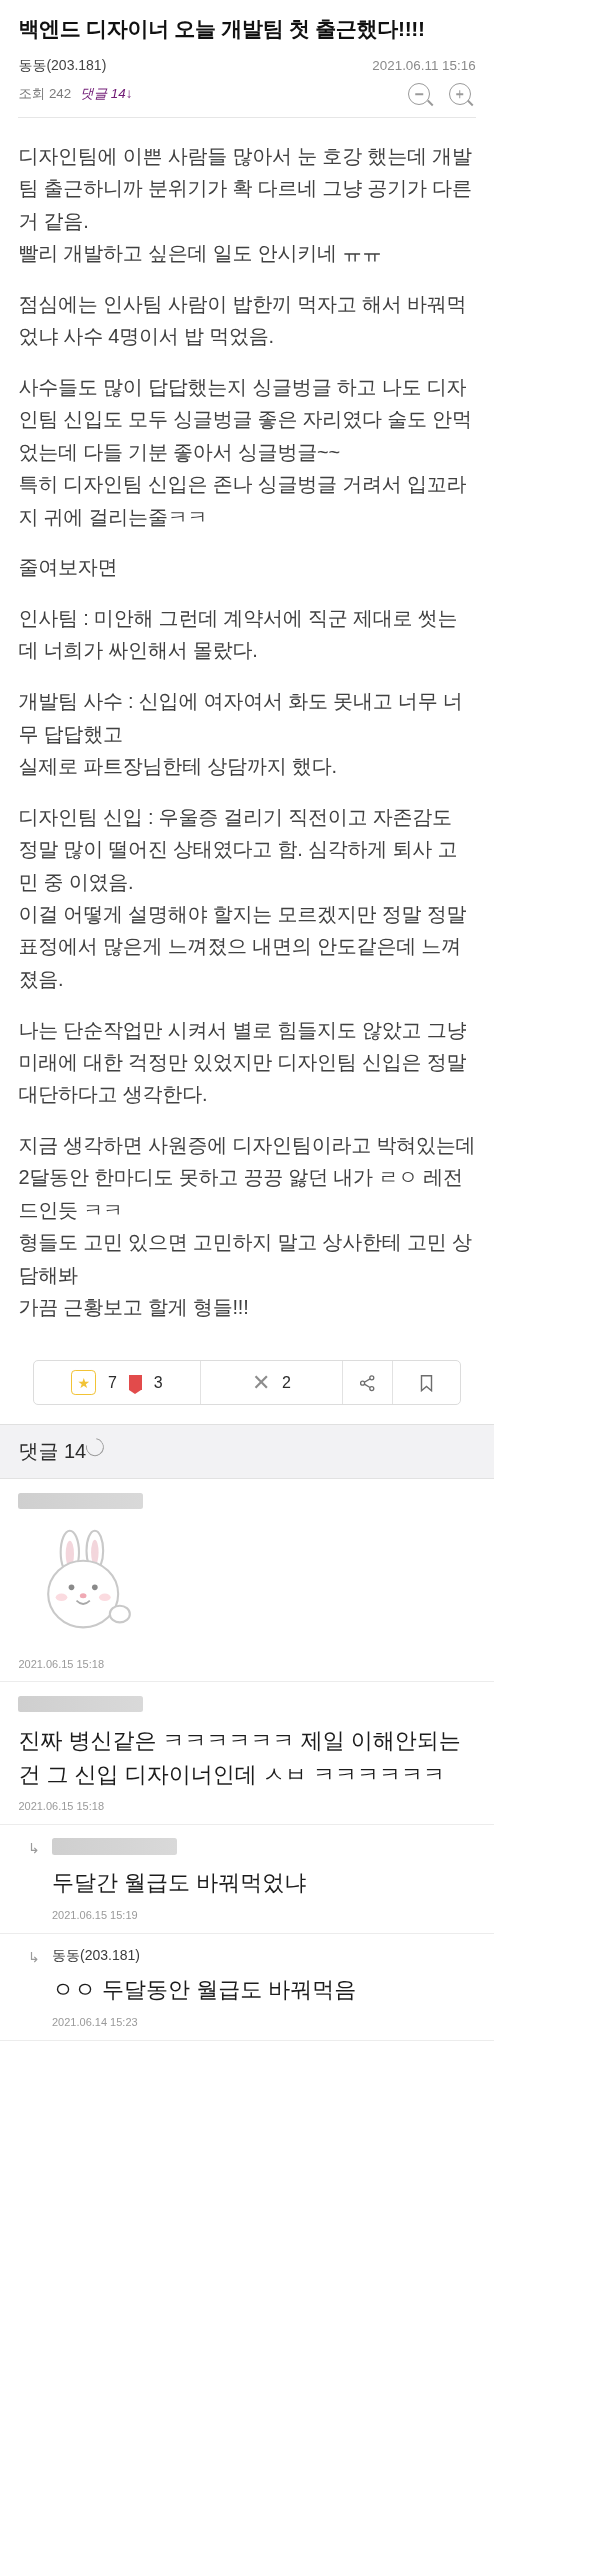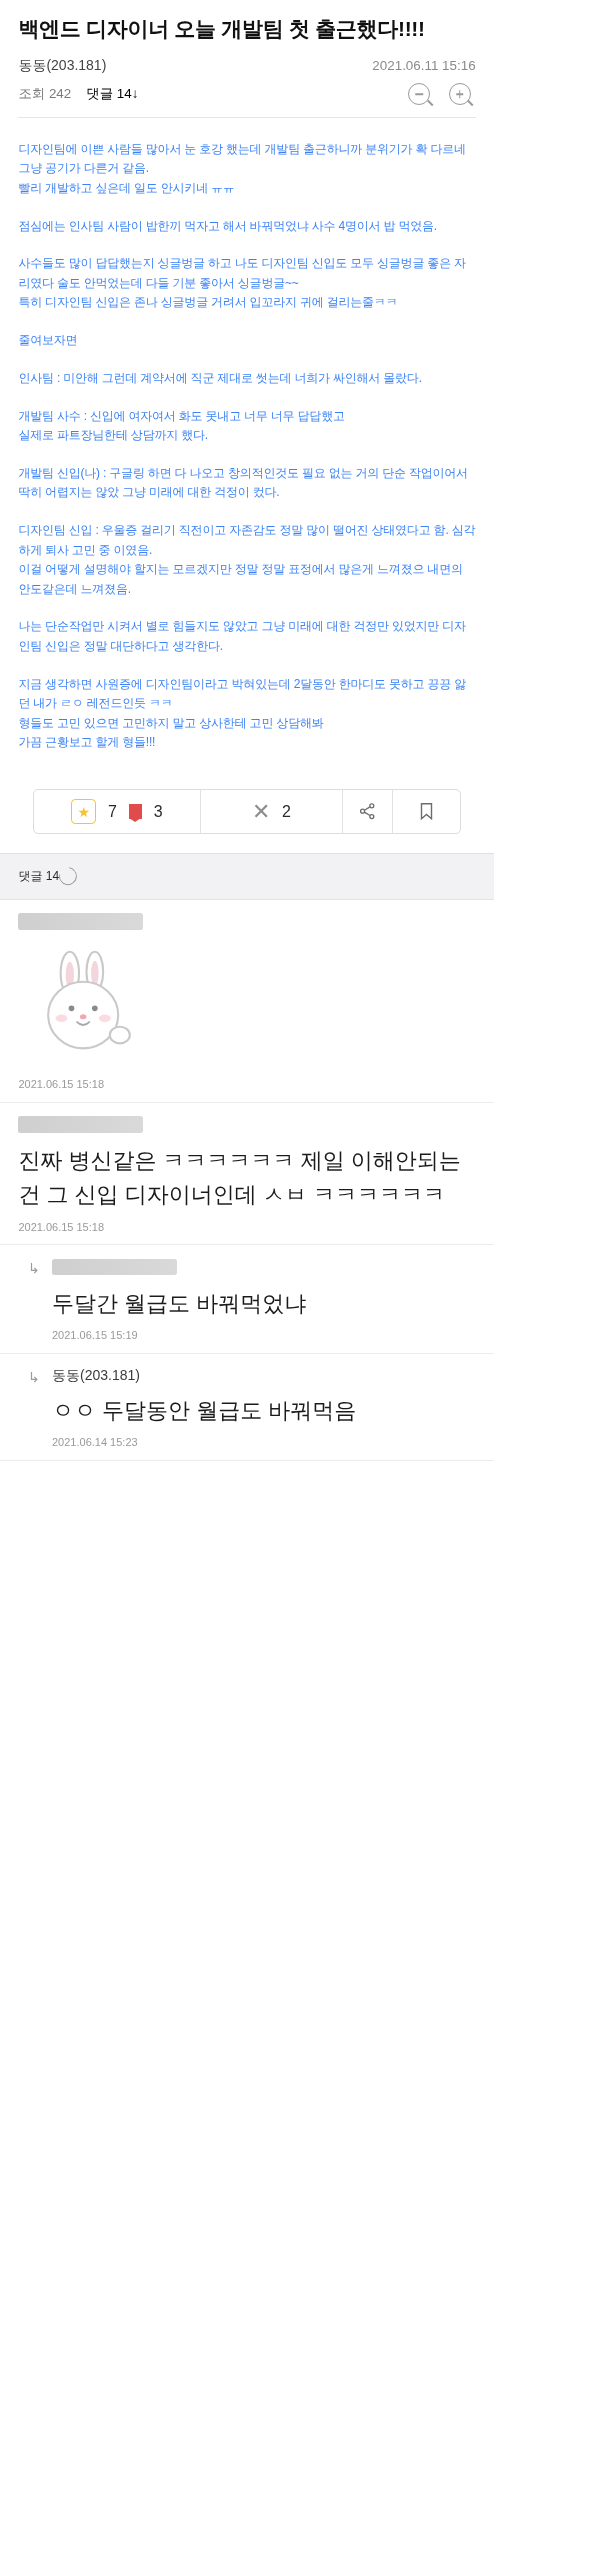--- a/index.html
+++ b/index.html
@@ -50,26 +50,27 @@
   .stat-row {
     display: flex;
     align-items: center;
     justify-content: space-between;
     padding-bottom: 11.7px;
     border-bottom: 0.8px solid #e6e6e6;
   }
   .stat-left {
     display: flex;
     align-items: center;
-    gap: 15px;
+    gap: 9px;
     font-size: 13.4px;
     color: #7b7b7b;
   }
   .stat-left .comment-link {
-    color: #000000;
+    color: #701a75;
+    font-style: italic;
   }
   .zoom-group {
     display: flex;
     align-items: center;
     gap: 18.4px;
     padding-right: 5px;
   }
   .zoom-btn {
     width: 22px;
     height: 22px;
@@ -104,23 +105,23 @@
     height: 1.5px;
     background: #9a9a9a;
     right: -4.2px;
     bottom: 0.8px;
     transform: rotate(45deg);
   }
 
   
   .post-body {
     padding: 22px 18.4px 8.4px 18.4px;
-    font-size: 12px;
+    font-size: 20px;
     line-height: 1.62;
-    color: #3b82f6;
+    color: #404040;
     letter-spacing: -0.2px;
   }
   .post-body p {
     margin: 0 0 18.4px 0;
     white-space: pre-wrap;
   }
 
   
   .action-bar {
     margin: 10px 33px 0 33px;
@@ -177,22 +178,22 @@
 
   
   .comments {
     margin-top: 18.4px;
     border-top: 0.8px solid #e0e0e0;
   }
   .comments-head {
     background: #f2f2f4;
     padding: 13.4px 18.4px;
     display: flex;
-    align-items: flex-end;
-    font-size: 12px;
+    align-items: flex-start;
+    font-size: 20px;
     color: #2b2b2b;
     border-bottom: 0.8px solid #e2e2e2;
   }
   .refresh-ico {
     width: 18.4px; height: 18.4px;
     border: 1.7px solid #9a9a9a;
     border-radius: 50%;
     border-top-color: transparent;
     display: inline-block;
     transform: rotate(-35deg);
@@ -276,21 +277,20 @@
   <div class="post-body">
     <p>디자인팀에 이쁜 사람들 많아서 눈 호강 했는데 개발팀 출근하니까 분위기가 확 다르네 그냥 공기가 다른거 같음.
 빨리 개발하고 싶은데 일도 안시키네 ㅠㅠ</p>
     <p>점심에는 인사팀 사람이 밥한끼 먹자고 해서 바꿔먹었냐 사수 4명이서 밥 먹었음.</p>
     <p>사수들도 많이 답답했는지 싱글벙글 하고 나도 디자인팀 신입도 모두 싱글벙글 좋은 자리였다 술도 안먹었는데 다들 기분 좋아서 싱글벙글~~
 특히 디자인팀 신입은 존나 싱글벙글 거려서 입꼬라지 귀에 걸리는줄ㅋㅋ</p>
     <p>줄여보자면</p>
     <p>인사팀 : 미안해 그런데 계약서에 직군 제대로 썻는데 너희가 싸인해서 몰랐다.</p>
     <p>개발팀 사수 : 신입에 여자여서 화도 못내고 너무 너무 답답했고
 실제로 파트장님한테 상담까지 했다.</p>
-    <p>개발팀 신입(나) : 구글링 하면 다 나오고 창의적인것도 필요 없는 거의 단순 작업이어서 딱히 어렵지는 않았 그냥 미래에 대한 걱정이 컸다.</p>
     <p>디자인팀 신입 : 우울증 걸리기 직전이고 자존감도 정말 많이 떨어진 상태였다고 함. 심각하게 퇴사 고민 중 이였음.
 이걸 어떻게 설명해야 할지는 모르겠지만 정말 정말 표정에서 많은게 느껴졌으 내면의 안도같은데 느껴졌음.</p>
     <p>나는 단순작업만 시켜서 별로 힘들지도 않았고 그냥 미래에 대한 걱정만 있었지만 디자인팀 신입은 정말 대단하다고 생각한다.</p>
     <p>지금 생각하면 사원증에 디자인팀이라고 박혀있는데 2달동안 한마디도 못하고 끙끙 앓던 내가 ㄹㅇ 레전드인듯 ㅋㅋ
 형들도 고민 있으면 고민하지 말고 상사한테 고민 상담해봐
 가끔 근황보고 할게 형들!!!</p>
   </div>
 
   <div class="action-bar">
     <div class="ab-cell ab-up">

